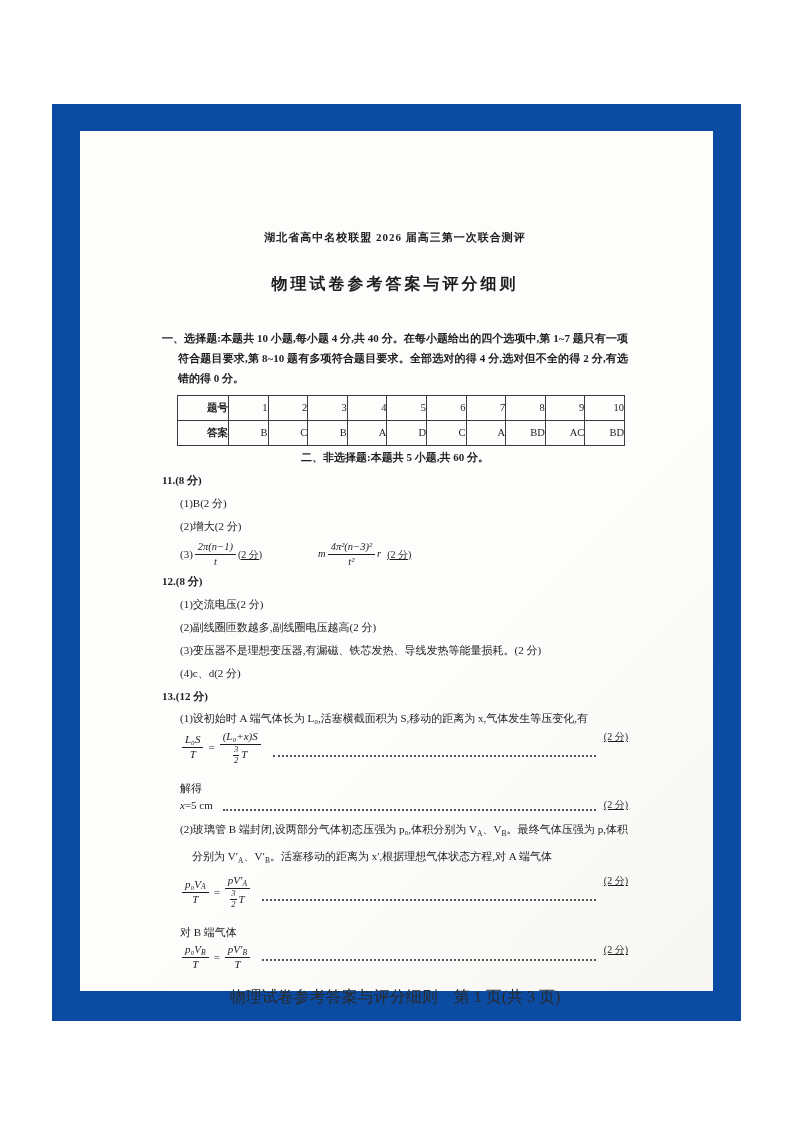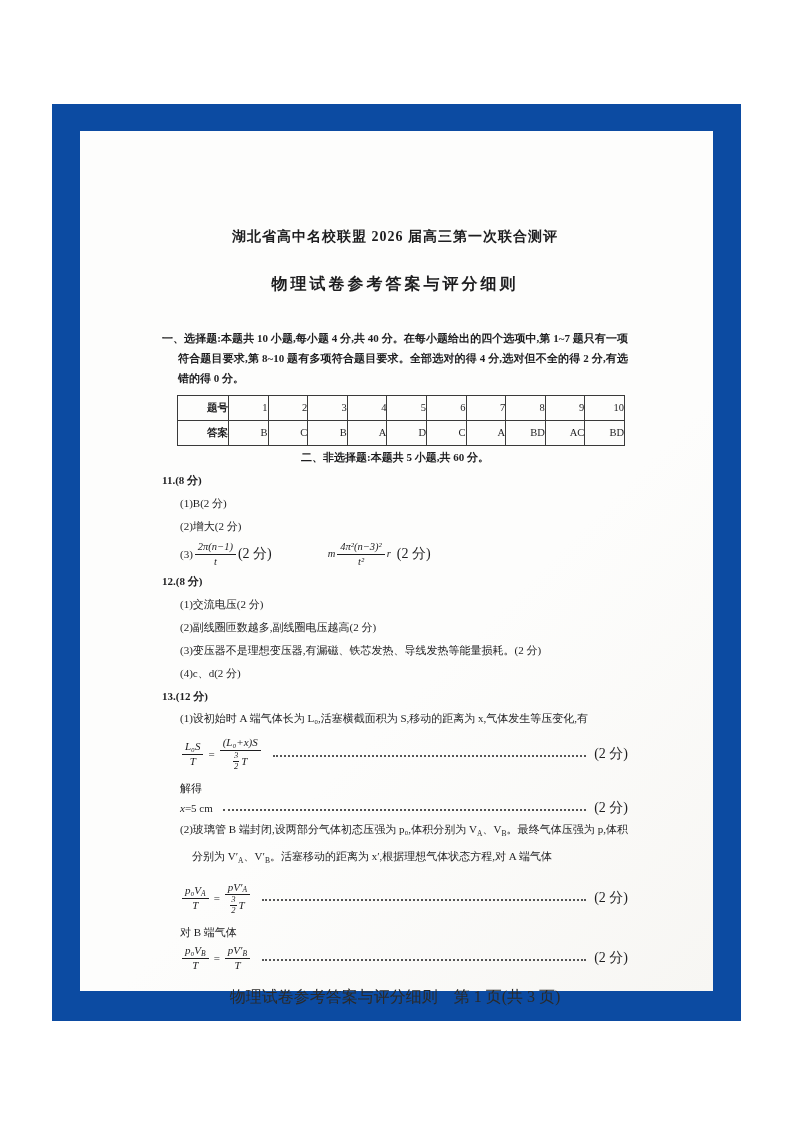--- a/index.html
+++ b/index.html
@@ -12,21 +12,21 @@
     background:#0c4ba2;
   }
   .page{
     position:absolute;left:28px;top:27px;width:633px;height:860px;
     background:linear-gradient(135deg,#fdfdfc 60%,#f7f6f3 100%);
     box-sizing:border-box;
     padding:96px 85px 0 82px;
     font-size:11px;line-height:1.3;
   }
   .title{
-    text-align:center;font-size:14px;font-weight:bold;letter-spacing:1px;
+    text-align:center;font-size:11px;font-weight:bold;letter-spacing:1px;
     line-height:20px;
   }
   .subtitle{
     text-align:center;font-size:16px;font-weight:bold;letter-spacing:3px;
     margin-top:26px;line-height:22px;
     font-family:"Liberation Sans","DejaVu Sans",sans-serif;
   }
   .sec-head{
     font-weight:bold;margin:0;
   }
@@ -57,26 +57,26 @@
   .fml{display:inline-flex;align-items:center;font-style:italic;}
   .fml .up{font-style:normal;}
   .frac{display:inline-flex;flex-direction:column;align-items:center;margin:0 2px;}
   .frac .num{border-bottom:1px solid #1d1d1f;padding:0 3px;line-height:1.25;display:inline-flex;align-items:flex-end;}
   .frac .den{padding:0 3px;line-height:1.25;display:inline-flex;align-items:center;}
   .sfrac{display:inline-flex;flex-direction:column;align-items:center;font-size:8.5px;margin-right:2px;}
   .sfrac .snum{border-bottom:1px solid #1d1d1f;line-height:1.15;padding:0 1px;}
   .sfrac .sden{line-height:1.15;padding:0 1px;}
   .eq{margin:0 3px;}
   sub{font-size:7.5px;}
-  .frow{display:flex;align-items:center;margin:0;}
+  .frow{display:flex;align-items:flex-start;margin:0;}
   .dots{
     flex:1;border-bottom:2px dotted #555;align-self:center;
     margin:0 8px 0 10px;position:relative;top:1px;height:1px;
   }
-  .score{font-style:normal;font-size:14px;white-space:nowrap;}
+  .score{font-style:normal;font-size:10px;white-space:nowrap;text-decoration:underline;}
   .q11frow{display:flex;align-items:center;height:32px;}
   .q11frow .fml{font-size:10.5px;}
   .f-tall{height:48px;margin-top:2px;}
   .f-mid{height:30px;}
   .footer{
     text-align:center;font-size:16px;margin-top:14px;color:#2a2a2a;
   }
   .sp56{display:inline-block;width:56px;}
 </style>
 </head>

